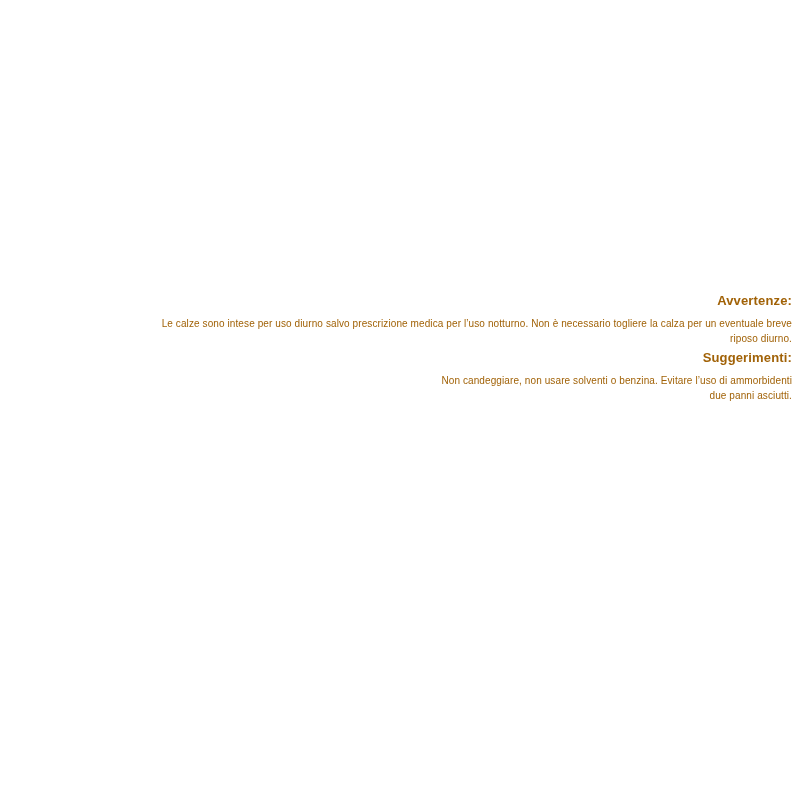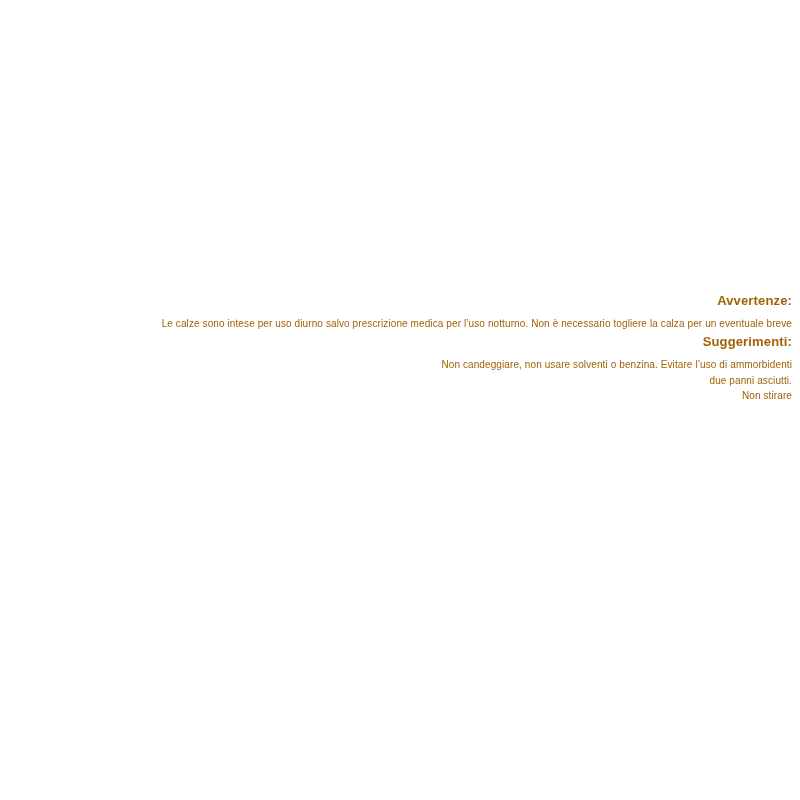--- a/index.html
+++ b/index.html
@@ -41,25 +41,25 @@
   }
 </style>
 </head>
 <body style="background: rgb(255, 255, 255);">
 
 <div class="content" style="color: #a16207; text-align: right;">
 
   <div class="section">
     <div class="heading">Avvertenze:</div>
     <div class="line">Le calze sono intese per uso diurno salvo prescrizione medica per l’uso notturno. Non è necessario togliere la calza per un eventuale breve</div>
+    <div class="line">riposo diurno.</div>
   </div>
 
   <div class="section">
     <div class="heading">Suggerimenti:</div>
   </div>
 
   <div class="section">
     <div class="line">Non candeggiare, non usare solventi o benzina. Evitare l’uso di ammorbidenti</div>
     <div class="line">due panni asciutti.</div>
-    <div class="line">Non stirare</div>
   </div>
 
 </div>
 
 </body></html>

